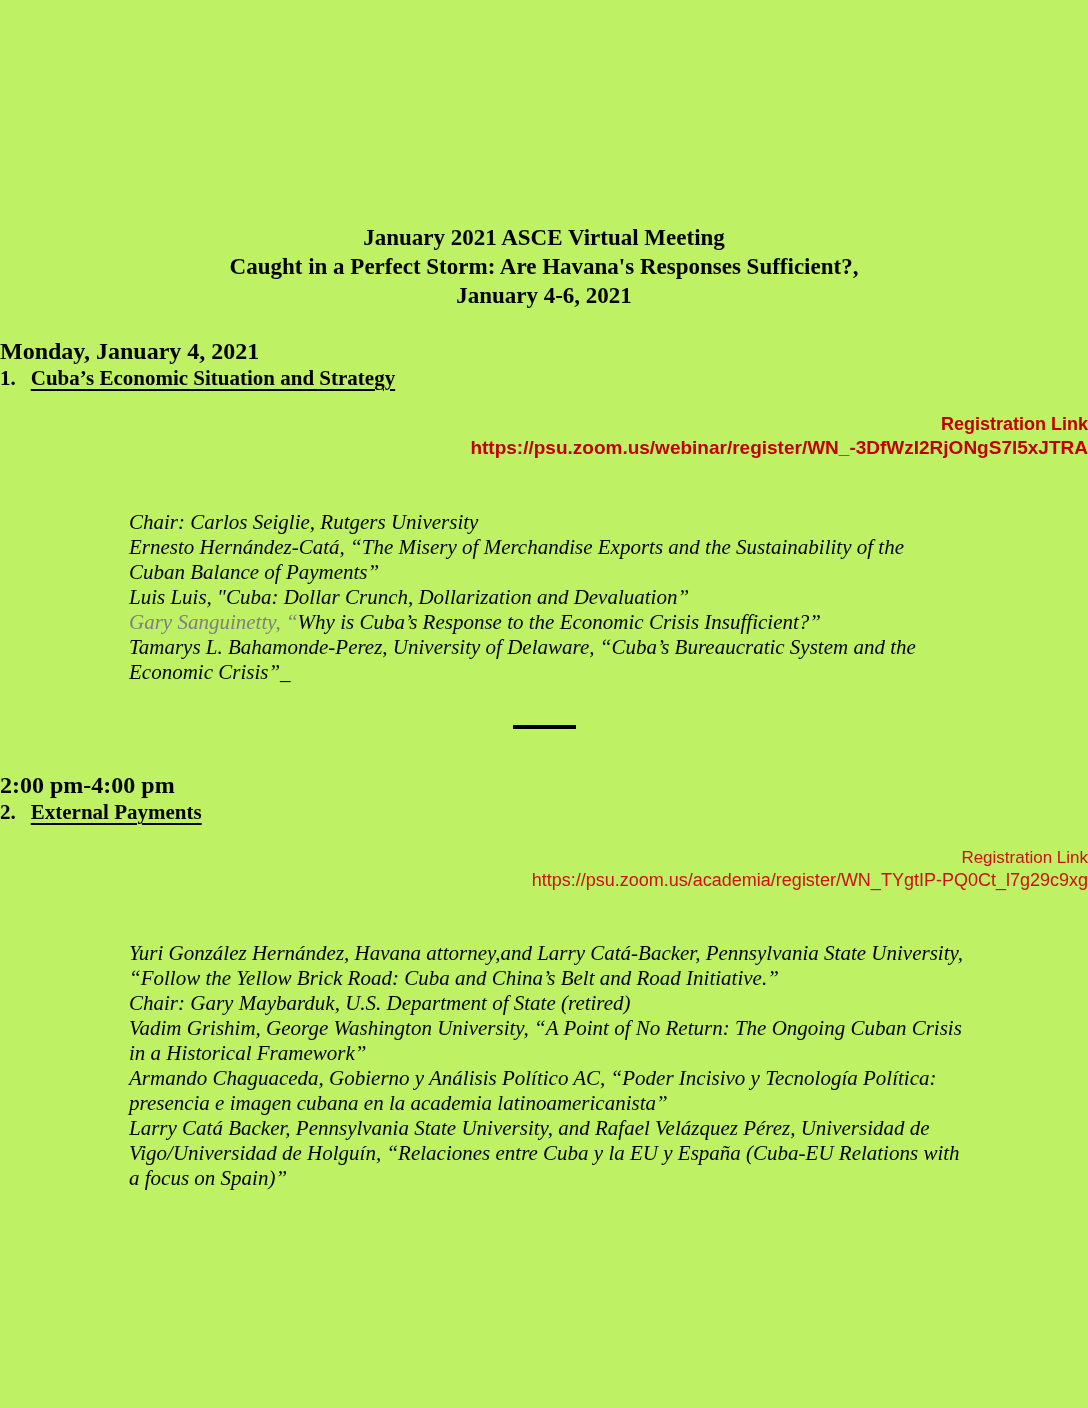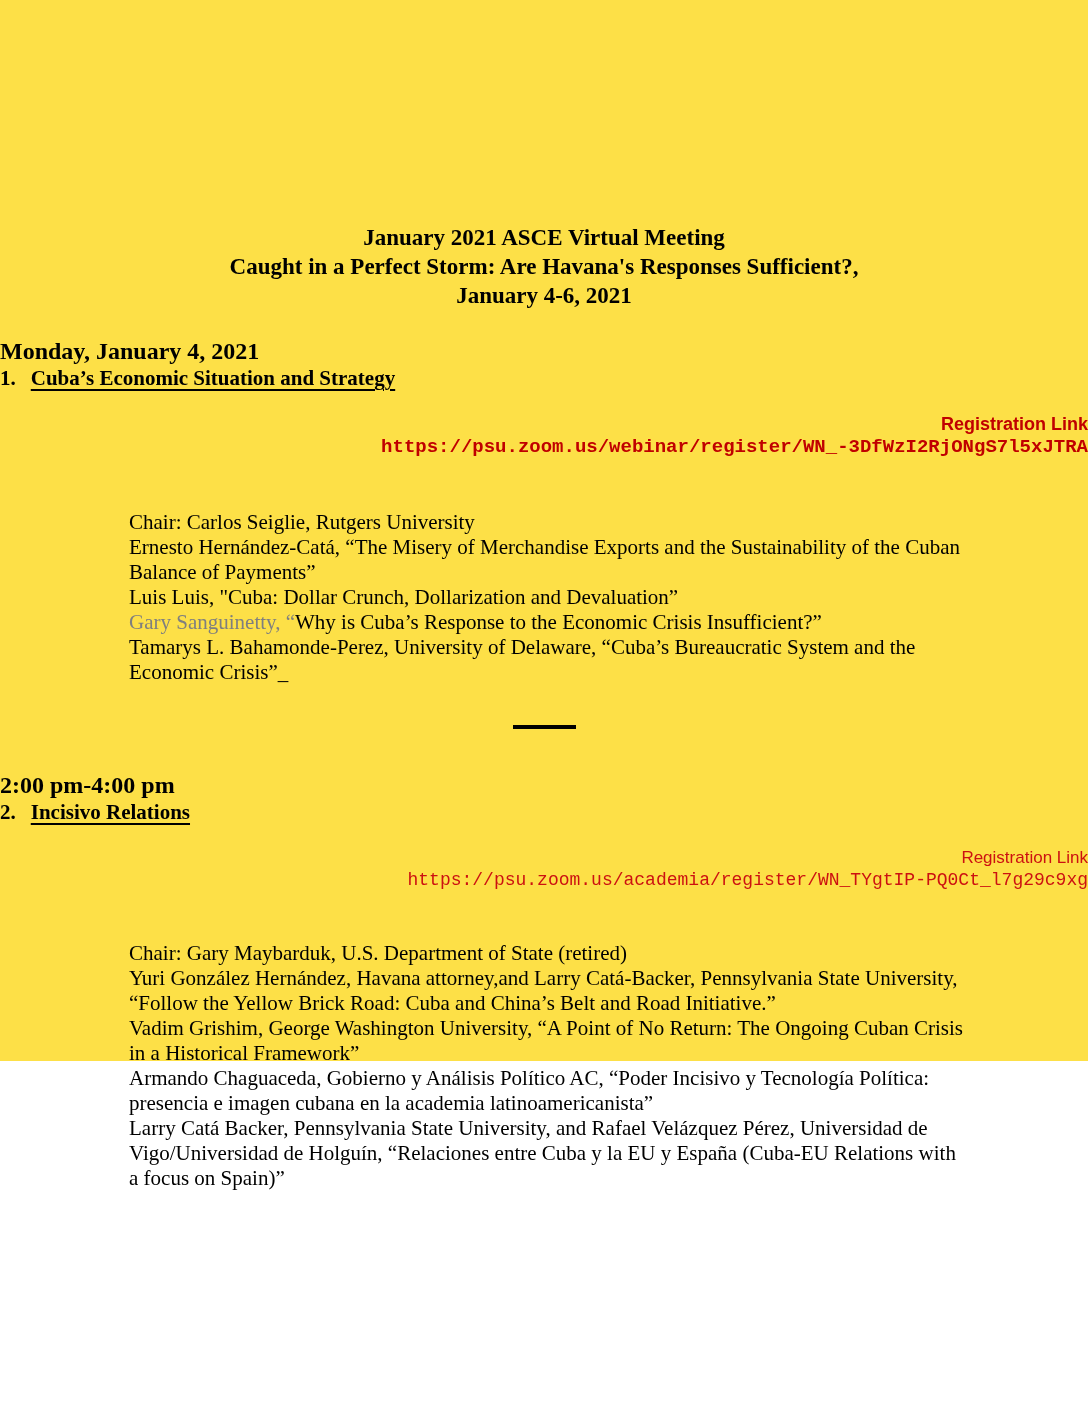--- a/index.html
+++ b/index.html
@@ -10,22 +10,22 @@
   body {
     width: 1088px;
     height: 1408px;
     overflow: hidden;
     font-family: "Liberation Serif", serif;
     color: #000000;
   }
   .page {
     position: relative;
     width: 1088px;
-    height: 1061px;
-    background: #fde047;
+    height: 1408px;
+    background: #bef264;
   }
 
   
   .title-block {
     padding-top: 223px;
     text-align: center;
     font-weight: bold;
     font-size: 23px;
     line-height: 29px;
   }
@@ -68,28 +68,29 @@
   }
   .reg1 .reg-url { font-size: 19px; }
   .reg2 {
     margin-top: 21px;
     color: #cc1111;
     font-weight: normal;
     font-size: 17px;
     line-height: 22px;
   }
   .reg2 .reg-url { font-size: 18px; }
-  .reg-url { cursor: pointer; font-family: Liberation Mono, monospace; }
+  .reg-url { cursor: pointer; }
 
   
   .participants {
     margin-left: 129px;
     width: 834px;
     font-size: 21px;
     line-height: 25px;
+    font-style: italic;
   }
   .participants p { margin: 0; }
   .pb1 { margin-top: 51px; }
   .pb2 { margin-top: 50px; }
   .gray { color: #7f7f7f; }
 
   
   .divider {
     margin: 40px auto 0 auto;
     width: 63px;
@@ -123,29 +124,29 @@
     <p>Ernesto Hernández-Catá, “The Misery of Merchandise Exports and the Sustainability of the Cuban Balance of Payments”</p>
     <p>Luis Luis, "Cuba: Dollar Crunch, Dollarization and Devaluation”</p>
     <p><span class="gray">Gary Sanguinetty, “</span><span>Why is Cuba’s Response to the Economic Crisis Insufficient?”</span></p>
     <p>Tamarys L. Bahamonde-Perez, University of Delaware, “Cuba’s Bureaucratic System and the Economic Crisis”_</p>
   </div>
 
   <div class="divider"></div>
 
   <section class="session-header s2">
     <div class="dt">2:00 pm-4:00 pm</div>
-    <div class="sess-title-line"><span class="num">2.</span><span class="sess-title">Incisivo Relations</span></div>
+    <div class="sess-title-line"><span class="num">2.</span><span class="sess-title">External Payments</span></div>
   </section>
 
   <section class="reg reg2">
     <div class="reg-label">Registration Link</div>
     <div class="reg-url">https://psu.zoom.us/academia/register/WN_TYgtIP-PQ0Ct_l7g29c9xg</div>
   </section>
 
   <div class="participants pb2">
+    <p>Yuri González Hernández, Havana attorney,and Larry Catá-Backer, Pennsylvania State University, “Follow the Yellow Brick Road: Cuba and China’s Belt and Road Initiative.”</p>
     <p>Chair: Gary Maybarduk, U.S. Department of State (retired)</p>
-    <p>Yuri González Hernández, Havana attorney,and Larry Catá-Backer, Pennsylvania State University, “Follow the Yellow Brick Road: Cuba and China’s Belt and Road Initiative.”</p>
     <p>Vadim Grishim, George Washington University, “A Point of No Return: The Ongoing Cuban Crisis in a Historical Framework”</p>
     <p>Armando Chaguaceda, Gobierno y Análisis Político AC, “Poder Incisivo y Tecnología Política: presencia e imagen cubana en la academia latinoamericanista”</p>
     <p>Larry Catá Backer, Pennsylvania State University, and Rafael Velázquez Pérez, Universidad de Vigo/Universidad de Holguín, “Relaciones entre Cuba y la EU y España (Cuba-EU Relations with a focus on Spain)”</p>
   </div>
 
 </div>
 
 </body></html>

